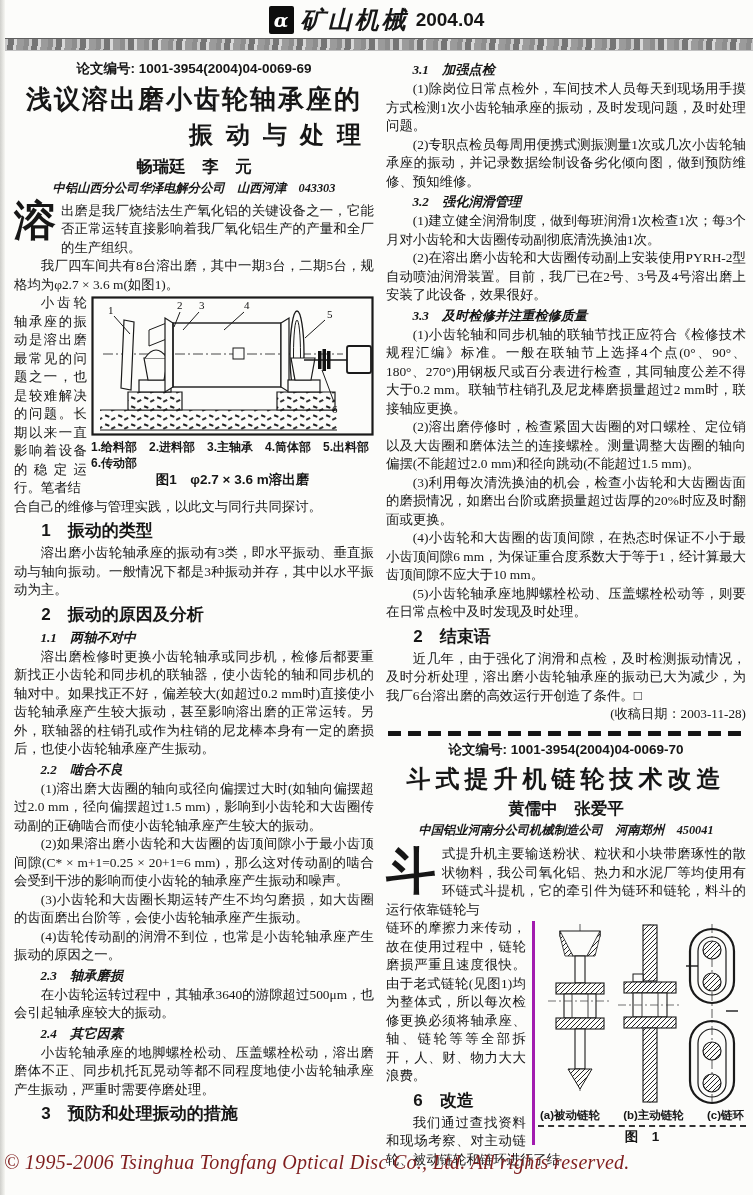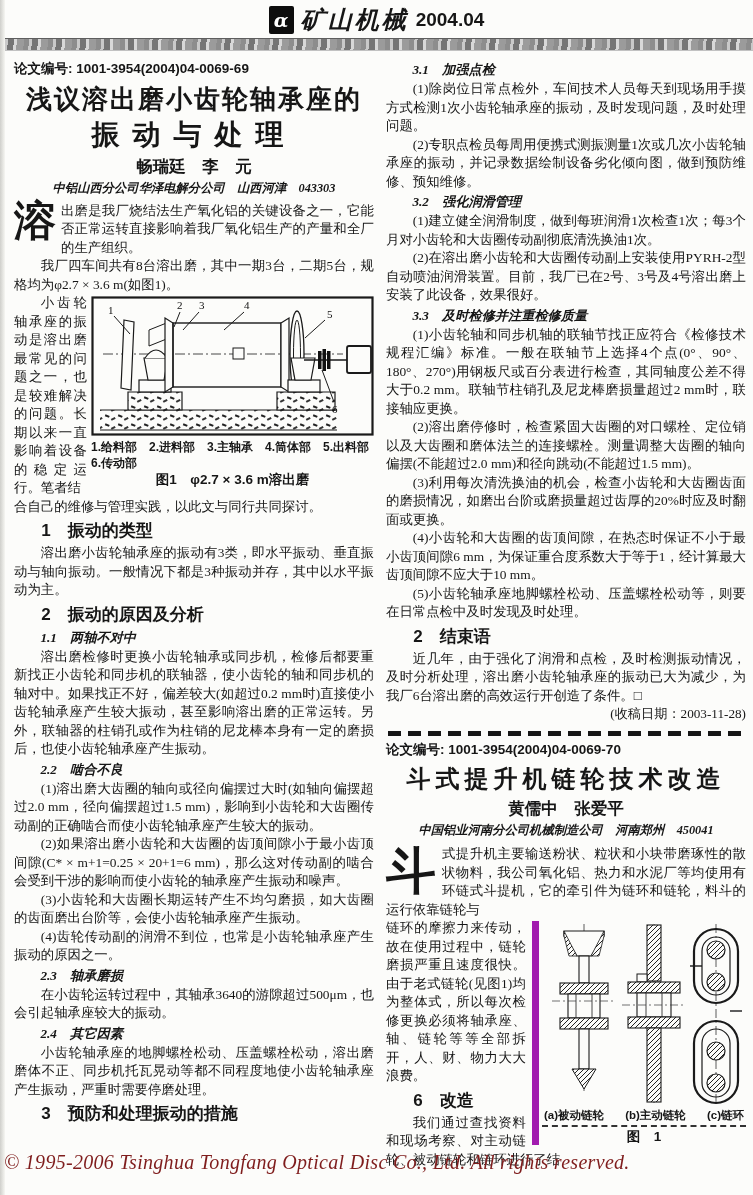--- a/index.html
+++ b/index.html
@@ -18,25 +18,25 @@
         background:repeating-linear-gradient(95deg,#8d8d8d 0 5px,#c9c9c9 5px 8px,#757575 8px 14px,#d8d8d8 14px 17px,#9b9b9b 17px 24px);
         border-top:1.5px solid #5e5e5e;border-bottom:1px solid #c2c2c2;}
 
   
   .cols{display:flex;gap:12px;padding:7px 7px 0 14px;}
   .col{width:360px;flex:0 0 360px;font-size:13.4px;line-height:18.5px;text-align:justify;}
   .para{margin:0;}
   .indent{text-indent:2em;}
 
   .paper-id{font-family:"Liberation Sans","DejaVu Sans",sans-serif;font-weight:bold;font-size:13.5px;
-        text-align:left;margin:2px 0 3px;}
+        text-align:center;margin:2px 0 3px;}
   .t1{font-family:"Liberation Sans","DejaVu Sans",sans-serif;font-weight:bold;font-size:26px;
         text-align:center;letter-spacing:2px;line-height:35px;}
-  .t2{font-family:Liberation Serif, serif;font-weight:bold;font-size:28px;
-        text-align:center;letter-spacing:13px;line-height:36px;}
+  .t2{font-family:Liberation Serif, serif;font-weight:bold;font-size:24px;
+        text-align:right;letter-spacing:13px;line-height:36px;}
   .authors{text-align:center;font-weight:bold;font-size:16.5px;line-height:26px;
         font-family:"Liberation Sans","DejaVu Sans",sans-serif;}
   .affil{text-align:center;font-size:12.3px;line-height:19px;font-style:italic;font-weight:bold;}
 
   .dropcap{float:left;font-size:42px;line-height:37px;font-weight:bold;padding:1px 5px 0 0;}
   .dropcap.big{font-size:50px;line-height:50px;padding-right:6px;}
 
   .h-sec{font-family:"Liberation Sans","DejaVu Sans",sans-serif;font-weight:bold;font-size:17px;
         line-height:22px;margin:4px 0 2px;text-indent:1.6em;text-align:left;}
   .h-sub{font-weight:bold;font-style:italic;font-size:13.2px;line-height:19px;margin:1px 0;text-indent:2em;text-align:left;}
@@ -46,21 +46,21 @@
   .millsvg{display:block;width:283px;height:140px;}
   .figlegend{font-family:"Liberation Sans","DejaVu Sans",sans-serif;font-weight:bold;font-size:12px;
         line-height:16px;margin-top:3px;text-align:left;}
   .figcap{font-family:"Liberation Sans","DejaVu Sans",sans-serif;font-weight:bold;font-size:13.5px;
         text-align:center;line-height:18px;}
 
   .art-divider{height:5px;margin:7px 2px 5px;background:repeating-linear-gradient(90deg,#161616 0 13px,transparent 13px 20px);}
   .a2-title{text-align:center;font-family:"Liberation Sans","DejaVu Sans",sans-serif;font-weight:bold;
         font-size:24px;letter-spacing:5px;line-height:33px;}
 
-  .fig2{float:right;width:214px;margin:2px 0 0 6px;border-left:7px solid #a21caf;padding-left:3px;box-sizing:border-box;}
+  .fig2{float:right;width:214px;margin:2px 0 0 6px;border-left:3px solid #a21caf;padding-left:3px;box-sizing:border-box;}
   .chainsvg{display:block;width:206px;height:186px;}
   .fig2labels{display:flex;justify-content:space-between;font-family:"Liberation Sans","DejaVu Sans",sans-serif;
         font-weight:bold;font-size:11.5px;line-height:15px;padding:1px 2px 0 2px;}
   .fig2dash{border-top:2px dashed #333;margin:2px 0 1px;}
   .fig2cap{text-align:center;font-weight:bold;font-family:"Liberation Sans","DejaVu Sans",sans-serif;
         font-size:13.5px;line-height:17px;}
 
   .date-line{text-align:right;font-size:13.2px;margin:0;}
   .watermark{position:absolute;left:4px;top:1151px;font-style:italic;font-size:20px;color:#7f1d1d;
         letter-spacing:0.3px;white-space:nowrap;}

